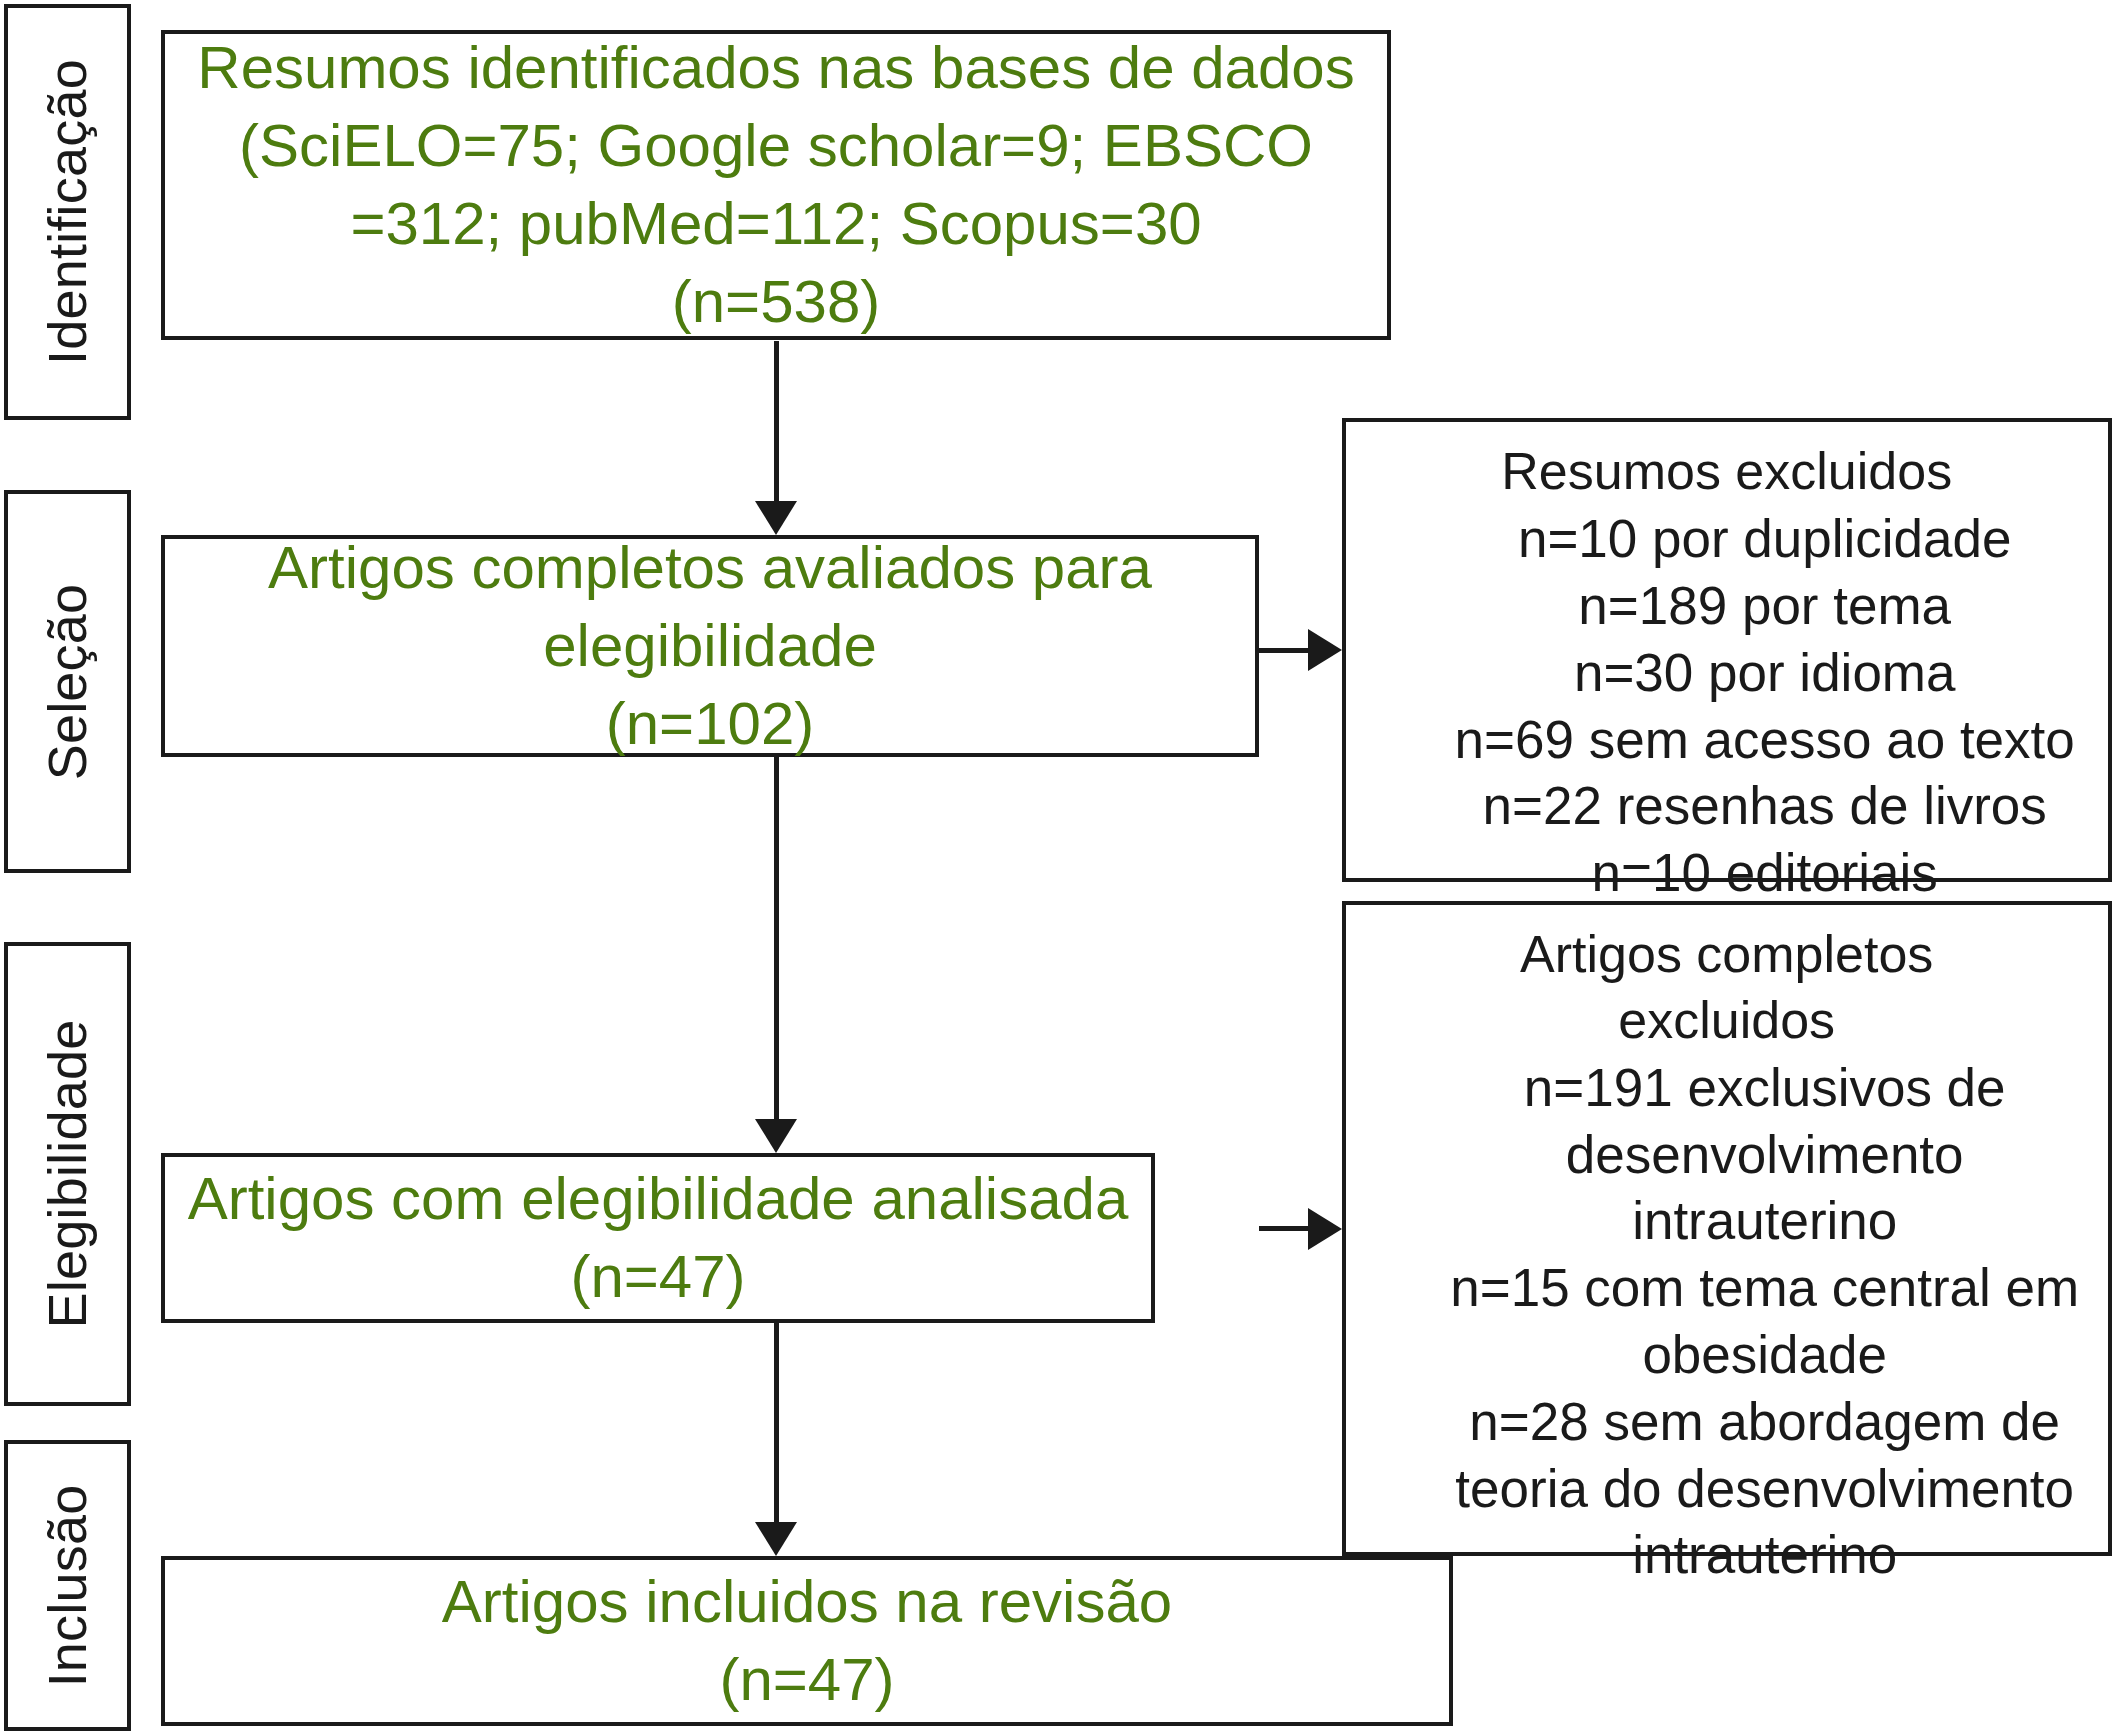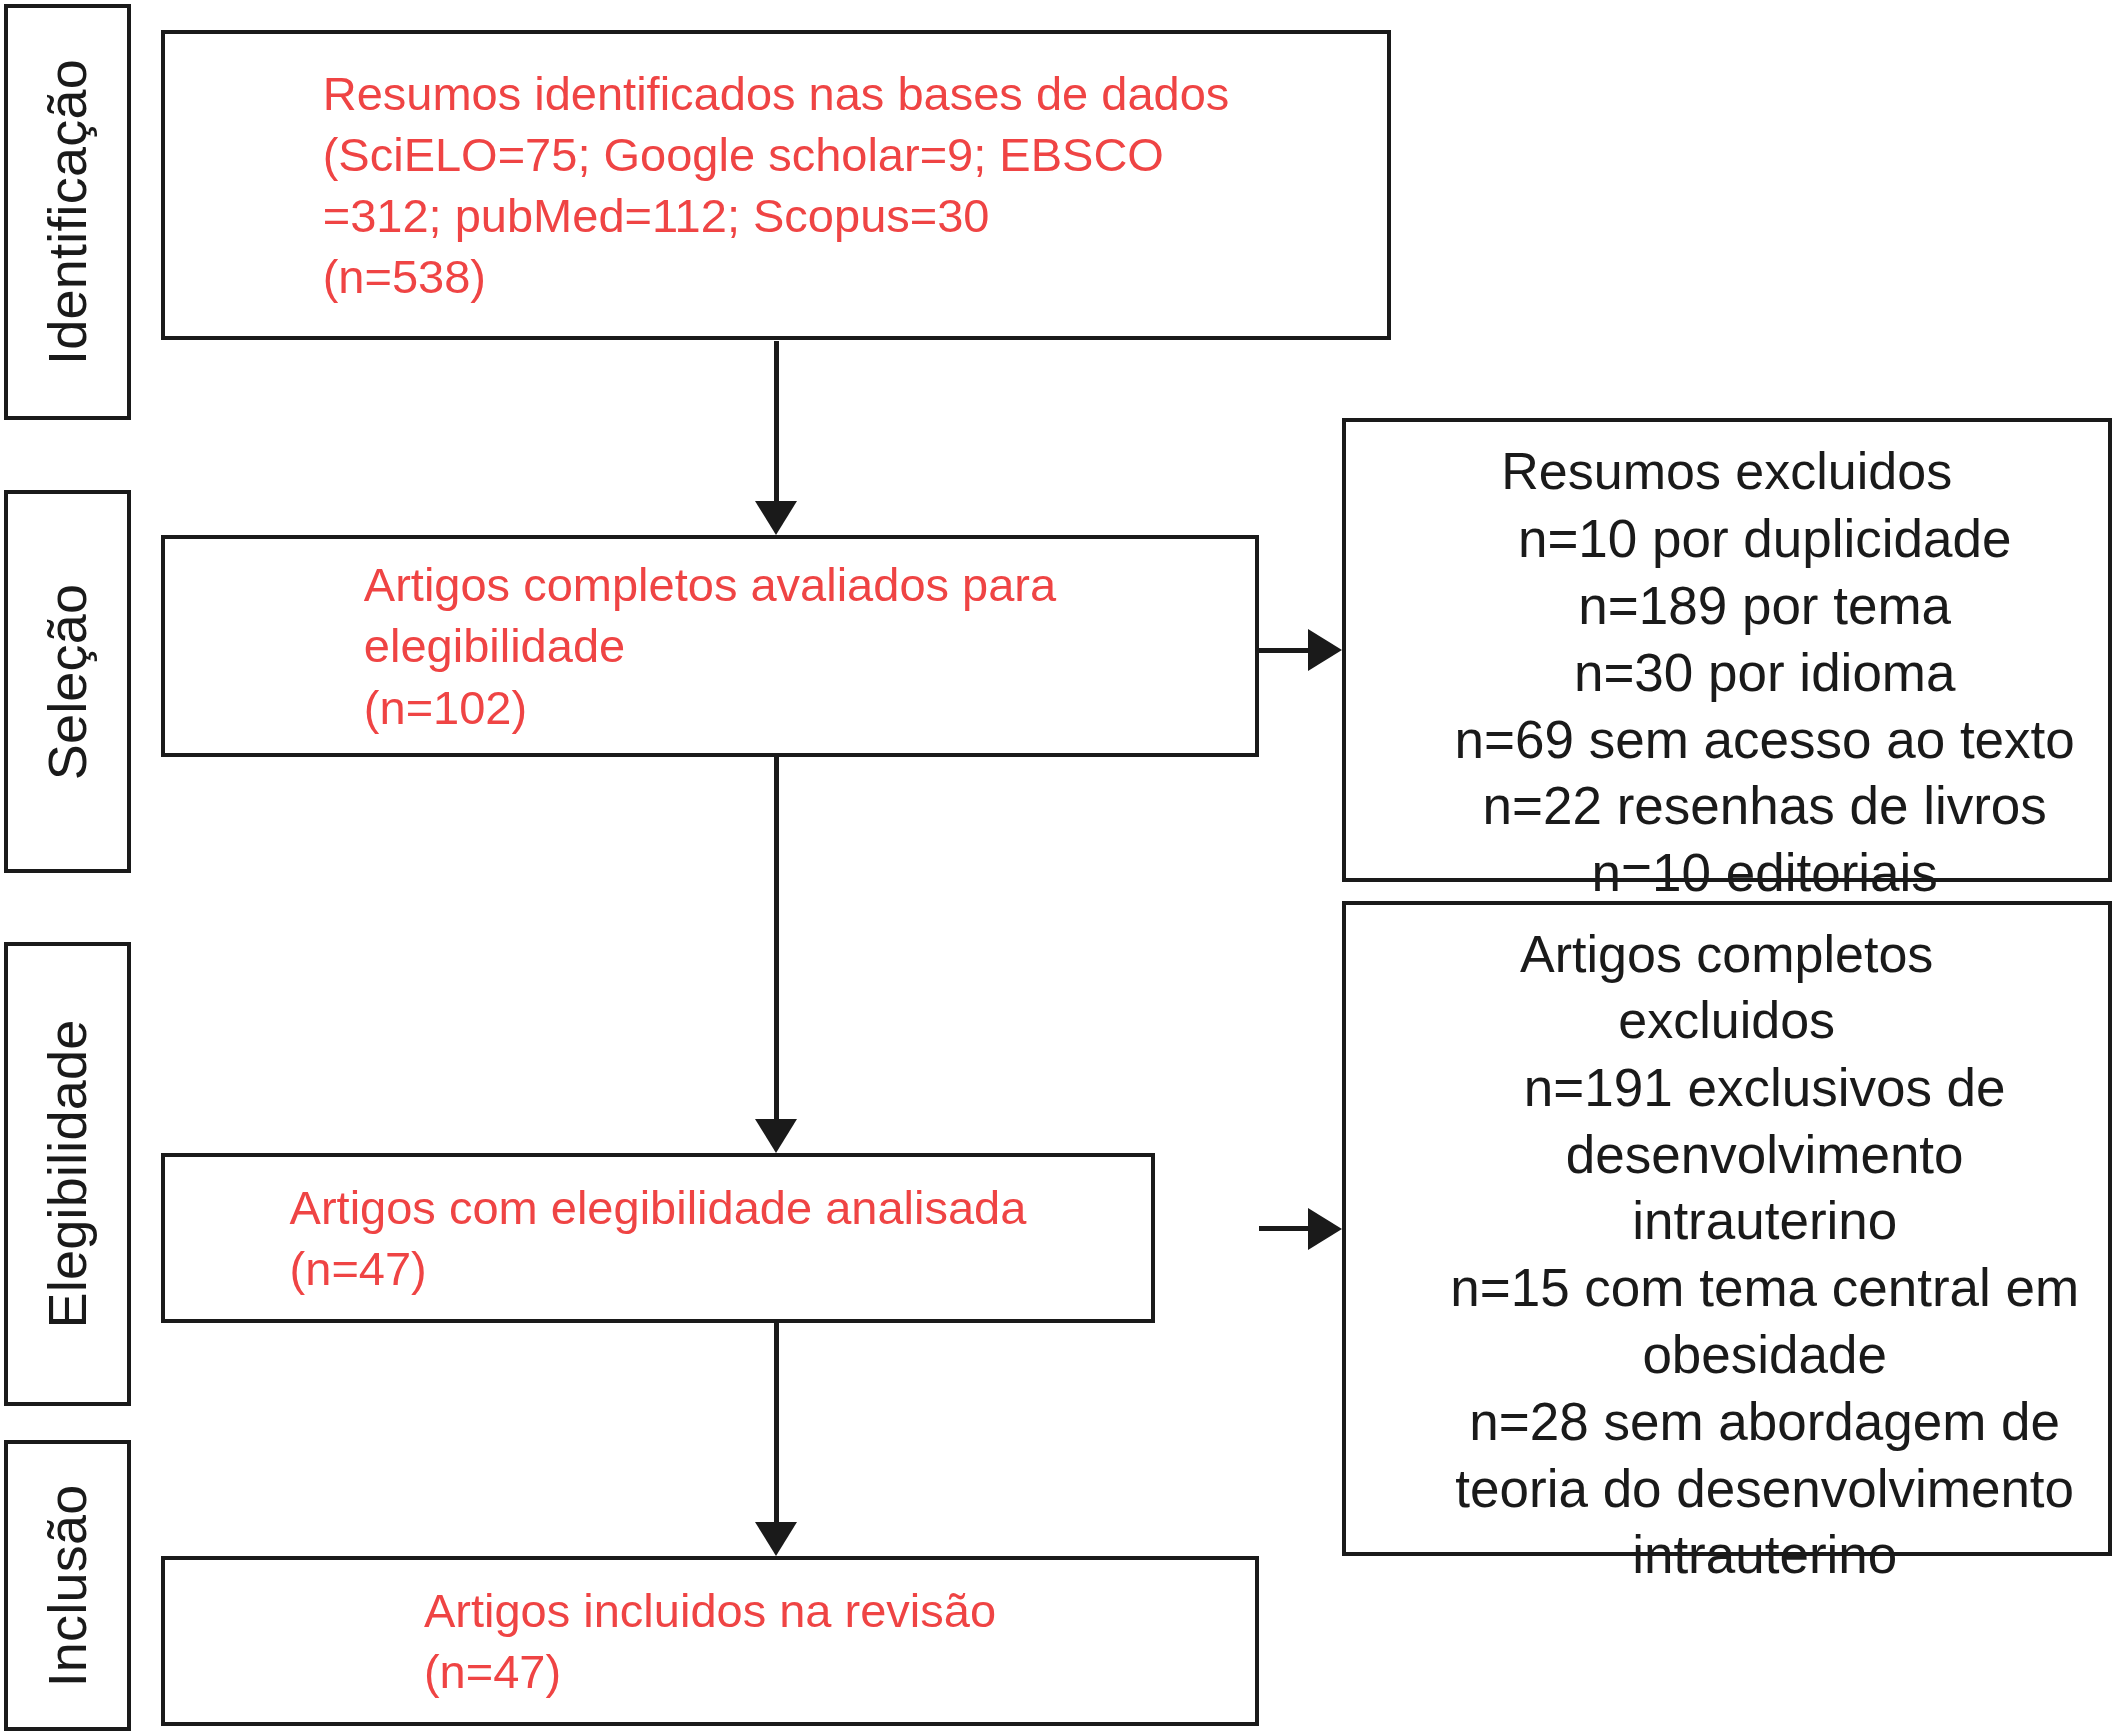--- a/index.html
+++ b/index.html
@@ -41,26 +41,26 @@
     line-height: 1;
     letter-spacing: 0.2px;
     color: #1a1a1a;
   }
 
   
   .flow-box {
     left: 161px;
   }
   .flow-text {
-    text-align: left;
-    font-size: 47px;
+    text-align: center;
+    font-size: 60px;
     line-height: 1.30;
     padding: 0 17px;
     white-space: pre-line;
-    color: #ef4444;
+    color: #4d7c0f;
   }
 
   
   .excl-box {
     left: 1342px;
     width: 770px;
     align-items: flex-start;
     justify-content: flex-start;
   }
   .excl-inner {
@@ -145,21 +145,21 @@
     <div class="flow-text">Artigos completos avaliados para
 elegibilidade
 (n=102)</div>
   </div>
 
   <div class="box flow-box" style="top:1153px; width:994px; height:170px;">
     <div class="flow-text">Artigos com elegibilidade analisada
 (n=47)</div>
   </div>
 
-  <div class="box flow-box" style="top:1556px; width:1098px; height:170px;">
+  <div class="box flow-box" style="top:1556px; width:1292px; height:170px;">
     <div class="flow-text">Artigos incluidos na revisão
 (n=47)</div>
   </div>
 
   <div class="box excl-box" style="top:418px; height:464px;">
     <div class="excl-inner">
       <div class="excl-title">Resumos excluidos</div>
       <div class="excl-line">n=10 por duplicidade
 n=189 por tema
 n=30 por idioma

